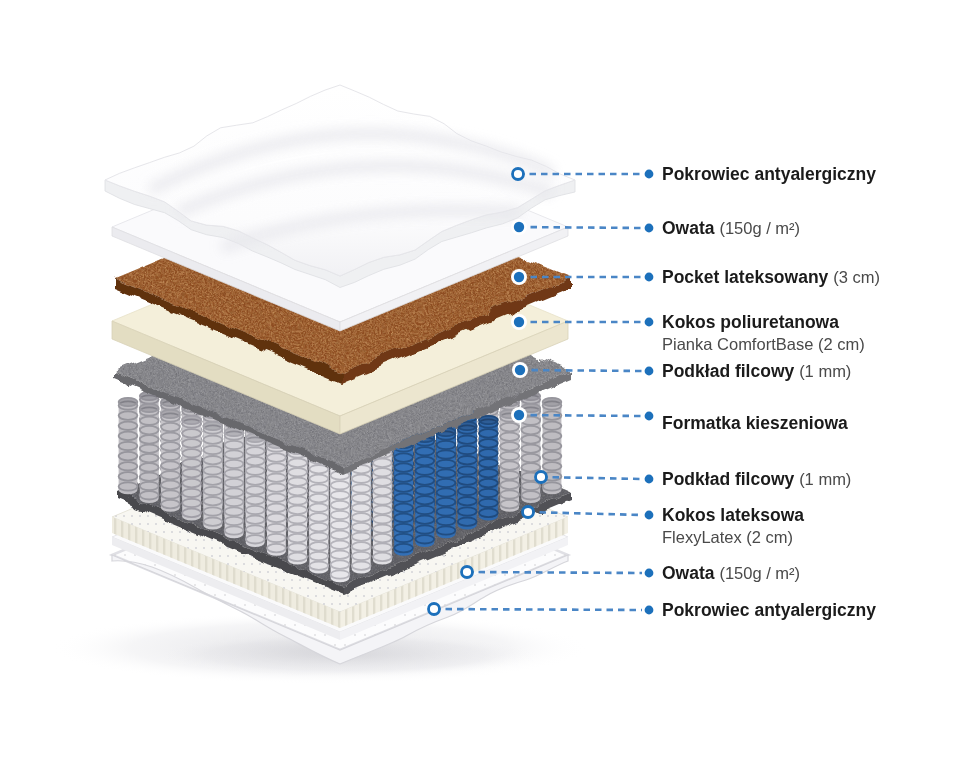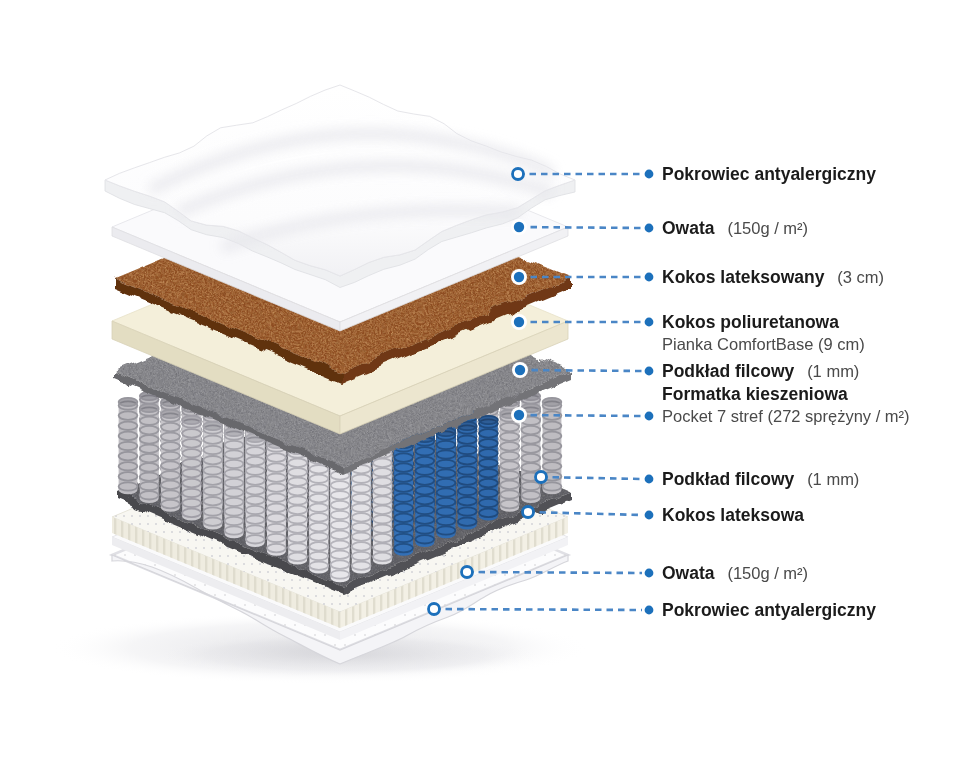--- a/index.html
+++ b/index.html
@@ -2,21 +2,21 @@
 <html style="--accent: #1c70bb; --accent-light: #4a86c6; --kokos-brown: #8f4e22; --foam-cream: #f4efda; --felt-gray: #87878b; --spring-gray: #b7b7bd; --spring-blue: #2f6fbb;"><head>
 <meta charset="utf-8">
 <style>
   html,body{margin:0;padding:0;}
   :root{--accent:#1c70bb;--accent-light:#4a86c6;}
   .stage{position:relative;width:960px;height:766px;background:#ffffff;overflow:hidden;
          font-family:"Liberation Sans",sans-serif;}
   .diagram-svg{position:absolute;left:0;top:0;}
   .row{position:absolute;left:662px;line-height:22px;font-size:17.5px;color:#1b1b1b;white-space:nowrap;}
   .t{font-weight:bold;}
-  .d{font-weight:normal;color:#4a4a4a;font-size:16.5px;margin-left:8px;}
+  .d{font-weight:normal;color:#4a4a4a;font-size:16.5px;}
   .sub{font-weight:normal;color:#4a4a4a;font-size:16.5px;}
 </style>
 </head>
 <body>
 
 <div class="stage">
 <svg class="diagram-svg" width="960" height="766" viewBox="0 0 960 766">
   <defs>
     <filter id="soft" x="-30%" y="-30%" width="160%" height="160%">
           <feGaussianBlur stdDeviation="6"></feGaussianBlur>
@@ -1799,22 +1799,22 @@
         <circle cx="649" cy="573" r="4.4" fill="#1c70bb"></circle>
         <line x1="434" y1="609" x2="642" y2="610" stroke="#4a86c6" stroke-width="2.6" stroke-dasharray="6.5 5"></line>
         <circle cx="434" cy="609" r="5.5" fill="#ffffff" stroke="#1c70bb" stroke-width="2.8"></circle>
         <circle cx="649" cy="610" r="4.4" fill="#1c70bb"></circle>
       </g>
 </svg>
 
 <div class="labels">
   <div class="row" style="top:163px"><span class="t">Pokrowiec antyalergiczny</span> <span class="d"></span><div class="sub"></div></div>
   <div class="row" style="top:217px"><span class="t">Owata</span> <span class="d">(150g / m²)</span><div class="sub"></div></div>
-  <div class="row" style="top:266px"><span class="t">Kokos lateksowany</span> <span class="d">(3 cm)</span><div class="sub"></div></div>
-  <div class="row" style="top:311px"><span class="t">Kokos poliuretanowa</span> <span class="d"></span><div class="sub">Pianka ComfortBase (9 cm)</div></div>
+  <div class="row" style="top:266px"><span class="t">Pocket lateksowany</span> <span class="d">(3 cm)</span><div class="sub"></div></div>
+  <div class="row" style="top:311px"><span class="t">Kokos poliuretanowa</span> <span class="d"></span><div class="sub">Pianka ComfortBase (2 cm)</div></div>
   <div class="row" style="top:360px"><span class="t">Podkład filcowy</span> <span class="d">(1 mm)</span><div class="sub"></div></div>
-  <div class="row" style="top:383px"><span class="t">Formatka kieszeniowa</span> <span class="d"></span><div class="sub">Pocket 7 stref (272 sprężyny / m²)</div></div>
+  <div class="row" style="top:412px"><span class="t">Formatka kieszeniowa</span> <span class="d"></span></div>
   <div class="row" style="top:468px"><span class="t">Podkład filcowy</span> <span class="d">(1 mm)</span><div class="sub"></div></div>
-  <div class="row" style="top:504px"><span class="t">Kokos lateksowa</span> <span class="d"></span></div>
+  <div class="row" style="top:504px"><span class="t">Kokos lateksowa</span> <span class="d"></span><div class="sub">FlexyLatex (2 cm)</div></div>
   <div class="row" style="top:562px"><span class="t">Owata</span> <span class="d">(150g / m²)</span><div class="sub"></div></div>
   <div class="row" style="top:599px"><span class="t">Pokrowiec antyalergiczny</span> <span class="d"></span><div class="sub"></div></div>
 </div>
 </div>
 
 </body></html>

